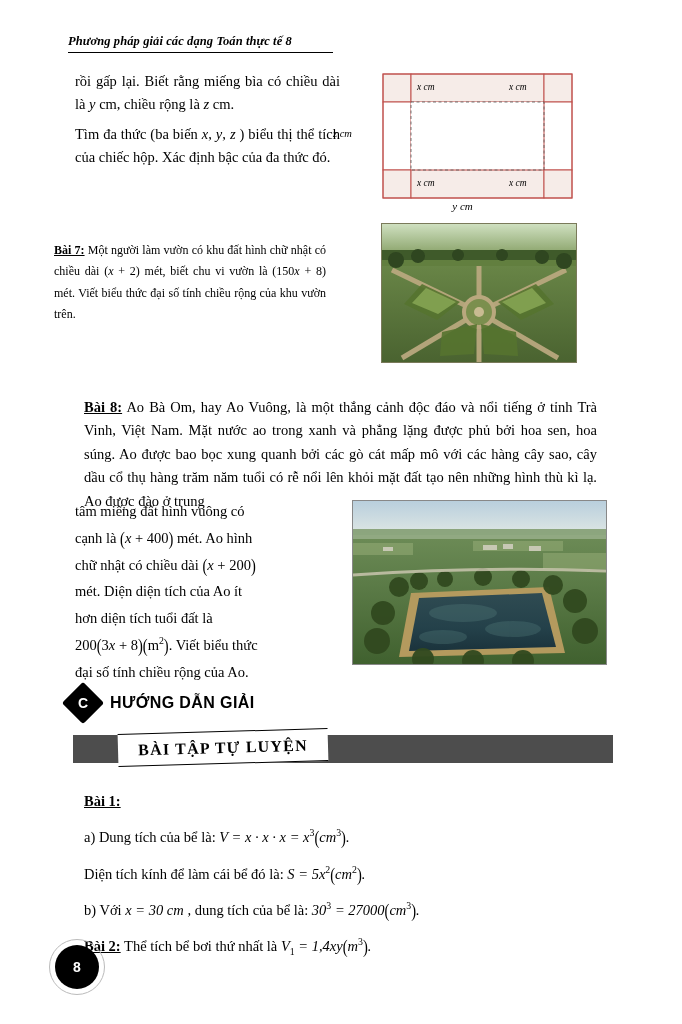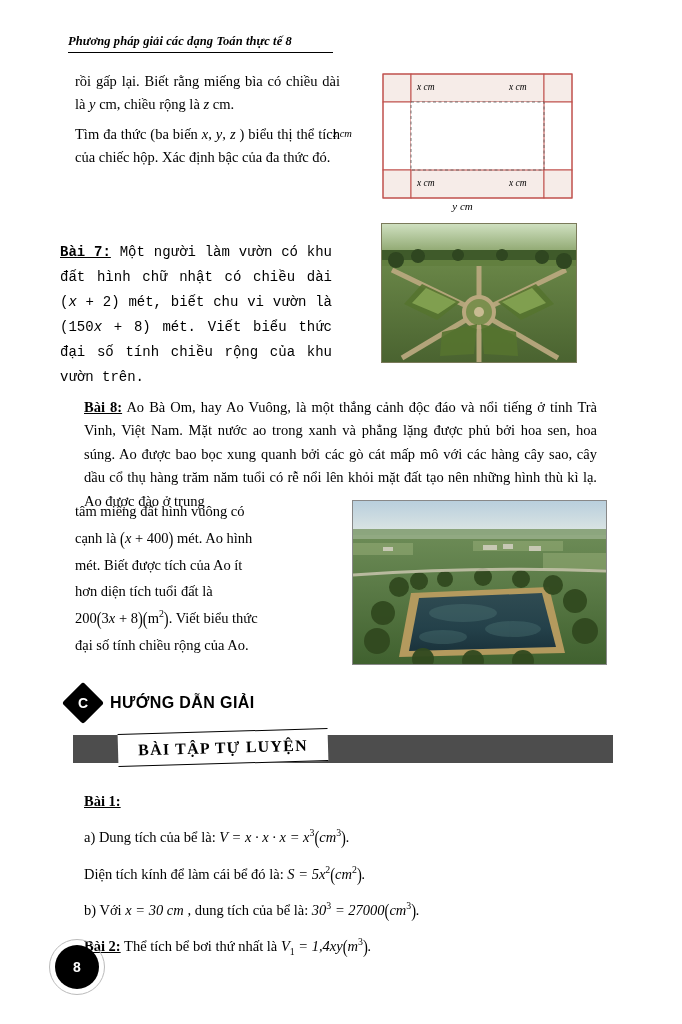--- a/index.html
+++ b/index.html
@@ -232,21 +232,21 @@
 
   <div class="col-left">
     <p>
       rồi gấp lại. Biết rằng miếng bìa có chiều dài là <span class="mi">y</span> cm, chiều rộng là <span class="mi">z</span> cm.
     </p>
     <p style="margin-top:6px;">
       Tìm đa thức (ba biến <span class="mi">x</span>, <span class="mi">y</span>, <span class="mi">z</span> ) biểu thị thể tích của chiếc hộp. Xác định bậc của đa thức đó.
     </p>
   </div>
 
-  <div style="position:absolute; top:240px; left:60px; width:272px; font-size:14px; line-height:1.78; text-align:justify;font-family:Liberation Mono, monospace;">
+  <div style="position:absolute; top:240px; left:54px; width:272px; font-size:12px; line-height:1.78; text-align:justify;">
     <span class="lbl">Bài 7:</span>
     <span>
       Một người làm vườn có khu đất hình chữ nhật có chiều dài
       <span class="mu">(</span><span class="mi">x</span> + 2<span class="mu">)</span> mét, biết chu vi vườn là
       <span class="mu">(</span>150<span class="mi">x</span> + 8<span class="mu">)</span> mét. Viết biểu thức đại số tính chiều rộng của khu vườn trên.
     </span>
   </div>
 
   <div class="fig-net">
     <svg class="net-svg" width="195" height="128" viewBox="0 0 195 128">
@@ -335,21 +335,25 @@
     </p>
   </div>
 
   <div class="bai8-left">
     <p>tâm miếng đất hình vuông có</p>
     <p>
       <span>cạnh là</span>
       <span class="paren">(</span><span class="mi">x</span> + 400<span class="paren">)</span>
       <span>mét. Ao hình</span>
     </p>
-    <p>mét. Biết được tích của Ao ít</p>
+    <p>
+      <span>chữ nhật có chiều dài</span>
+      <span class="paren">(</span><span class="mi">x</span> + 200<span class="paren">)</span>
+    </p>
+    <p>mét. Diện diện tích của Ao ít</p>
     <p>hơn diện tích tuổi đất là</p>
     <p>
       200<span class="paren">(</span>3<span class="mi">x</span> + 8<span class="paren">)</span><span class="paren">(</span>m<sup>2</sup><span class="paren">)</span>.
       <span>Viết biểu thức</span>
     </p>
     <p>đại số tính chiều rộng của Ao.</p>
   </div>
 
   <div class="fig-lake">
     <svg width="253" height="163" viewBox="0 0 253 163">

